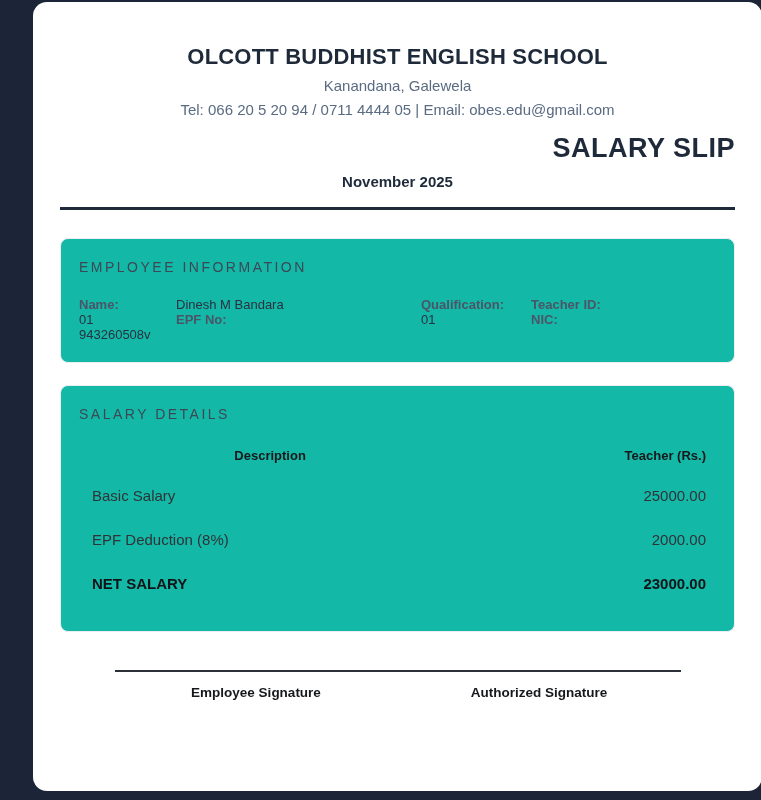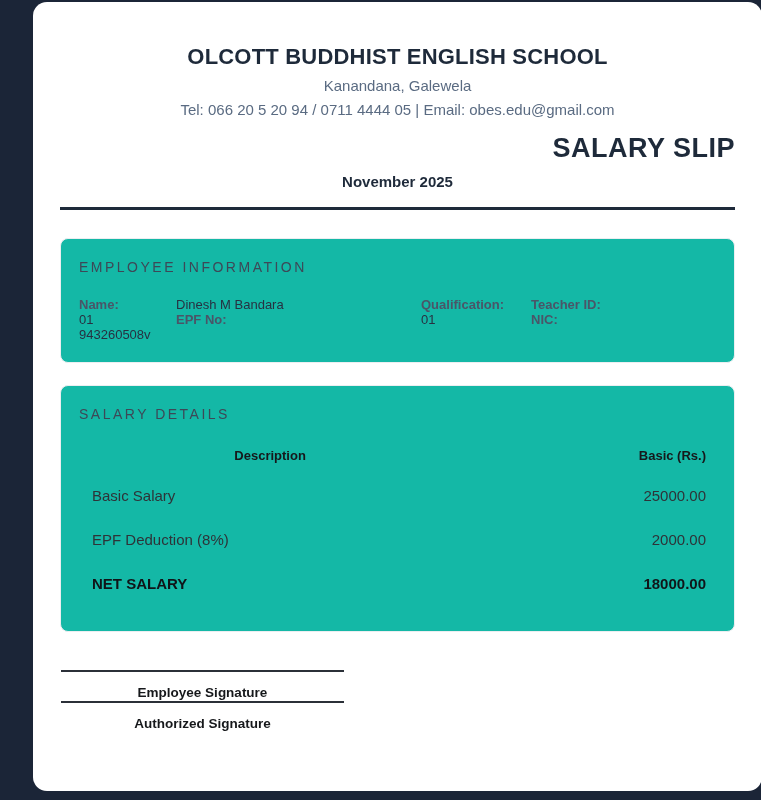--- a/index.html
+++ b/index.html
@@ -84,21 +84,20 @@
     padding: 14px 0 13px 0;
   }
   .sal-table td.desc { text-align: left; padding-left: 13px; }
   .sal-table td.amt  { text-align: right; padding-right: 10px; }
   .sal-table tr.bold td { font-weight: 700; color: #101418; }
   
   .signatures {
     display: flex; justify-content: center;
     margin-top: 38px;
     padding: 0 1px;
-    flex-direction: column;
   }
   .sig-block { width: 283px; text-align: center; }
   .sig-line { border: none; border-top: 2px solid #2b3038; }
   .sig-label {
     display: inline-block;
     margin-top: 13px;
     font-size: 13.5px; font-weight: 700; color: #16181b;
   }
 </style>
 </head>
@@ -133,35 +132,35 @@
       <span class="emp-value"></span>
     </div>
   </div>
 
   <div class="card salary">
     <div class="section-title">SALARY DETAILS</div>
     <table class="sal-table">
       <thead>
         <tr>
           <th class="desc-h">Description</th>
-          <th class="amt-h">Basic (Rs.)</th>
+          <th class="amt-h">Teacher (Rs.)</th>
         </tr>
       </thead>
       <tbody>
         <tr>
           <td class="desc">Basic Salary</td>
           <td class="amt">25000.00</td>
         </tr>
         <tr>
           <td class="desc">EPF Deduction (8%)</td>
           <td class="amt">2000.00</td>
         </tr>
         <tr class="bold">
           <td class="desc">NET SALARY</td>
-          <td class="amt">18000.00</td>
+          <td class="amt">23000.00</td>
         </tr>
       </tbody>
     </table>
   </div>
 
   <div class="signatures">
     <div class="sig-block">
       <hr class="sig-line">
       <span class="sig-label">Employee Signature</span>
     </div>

